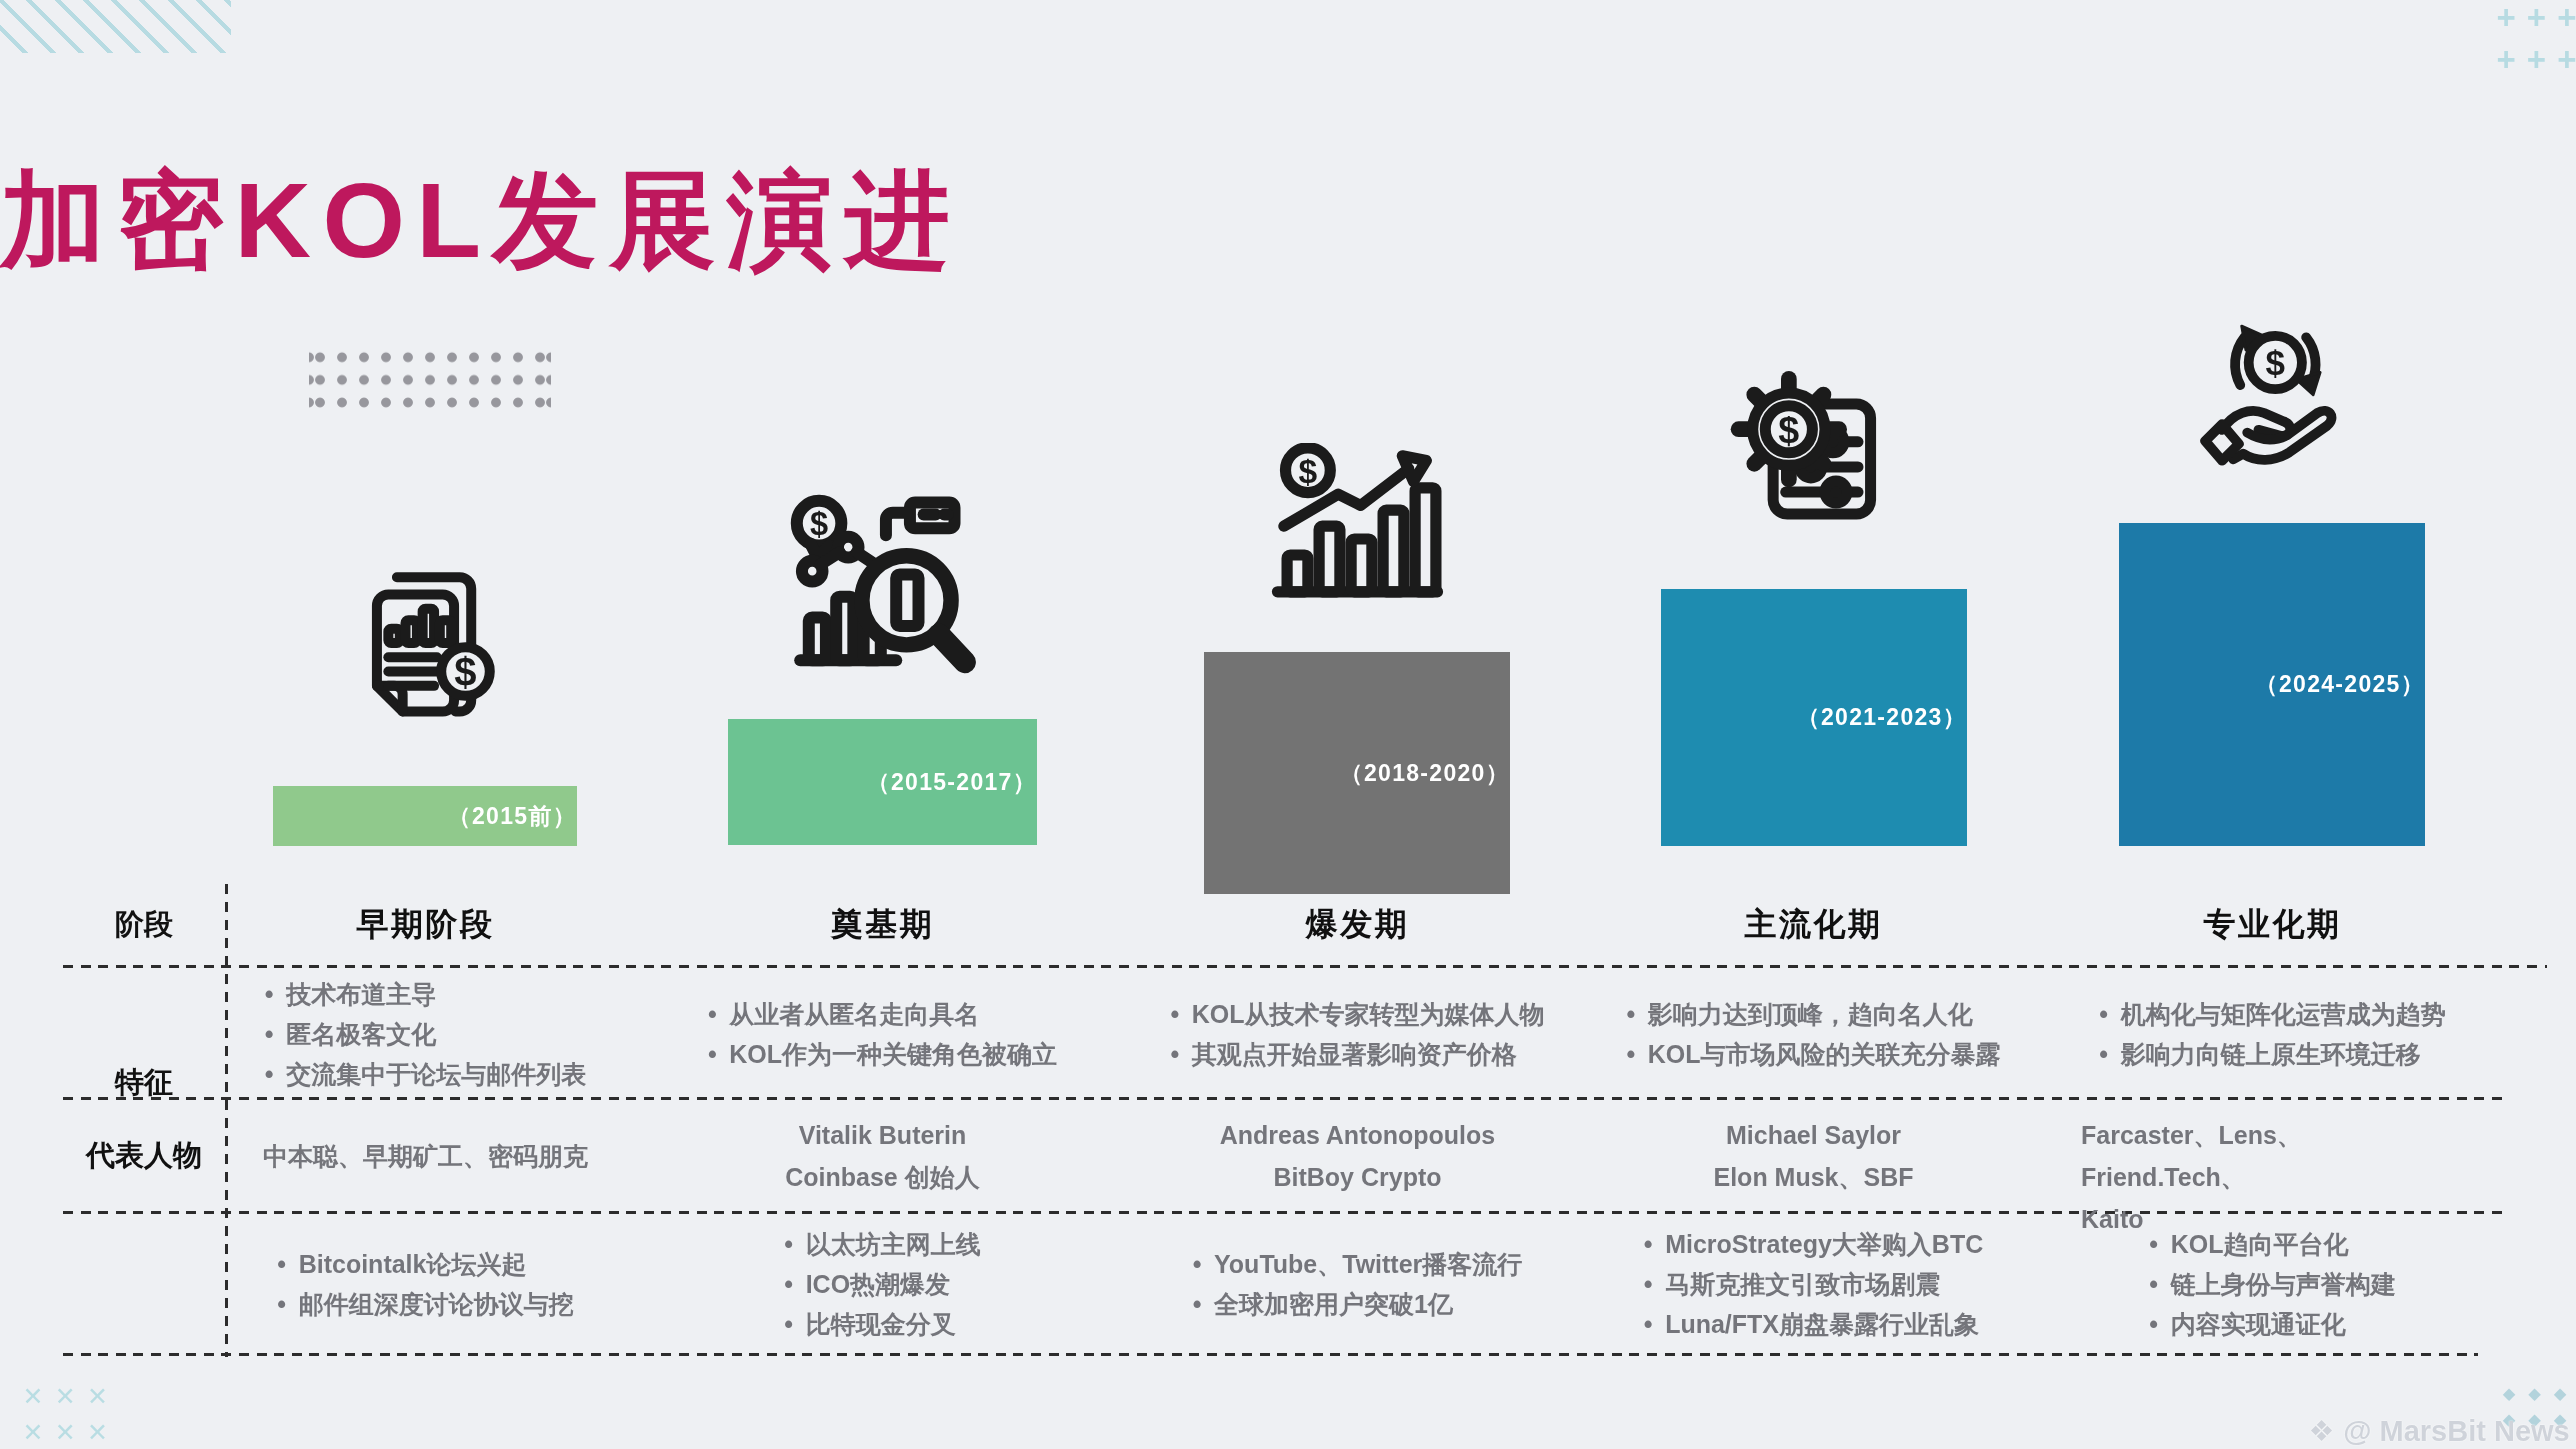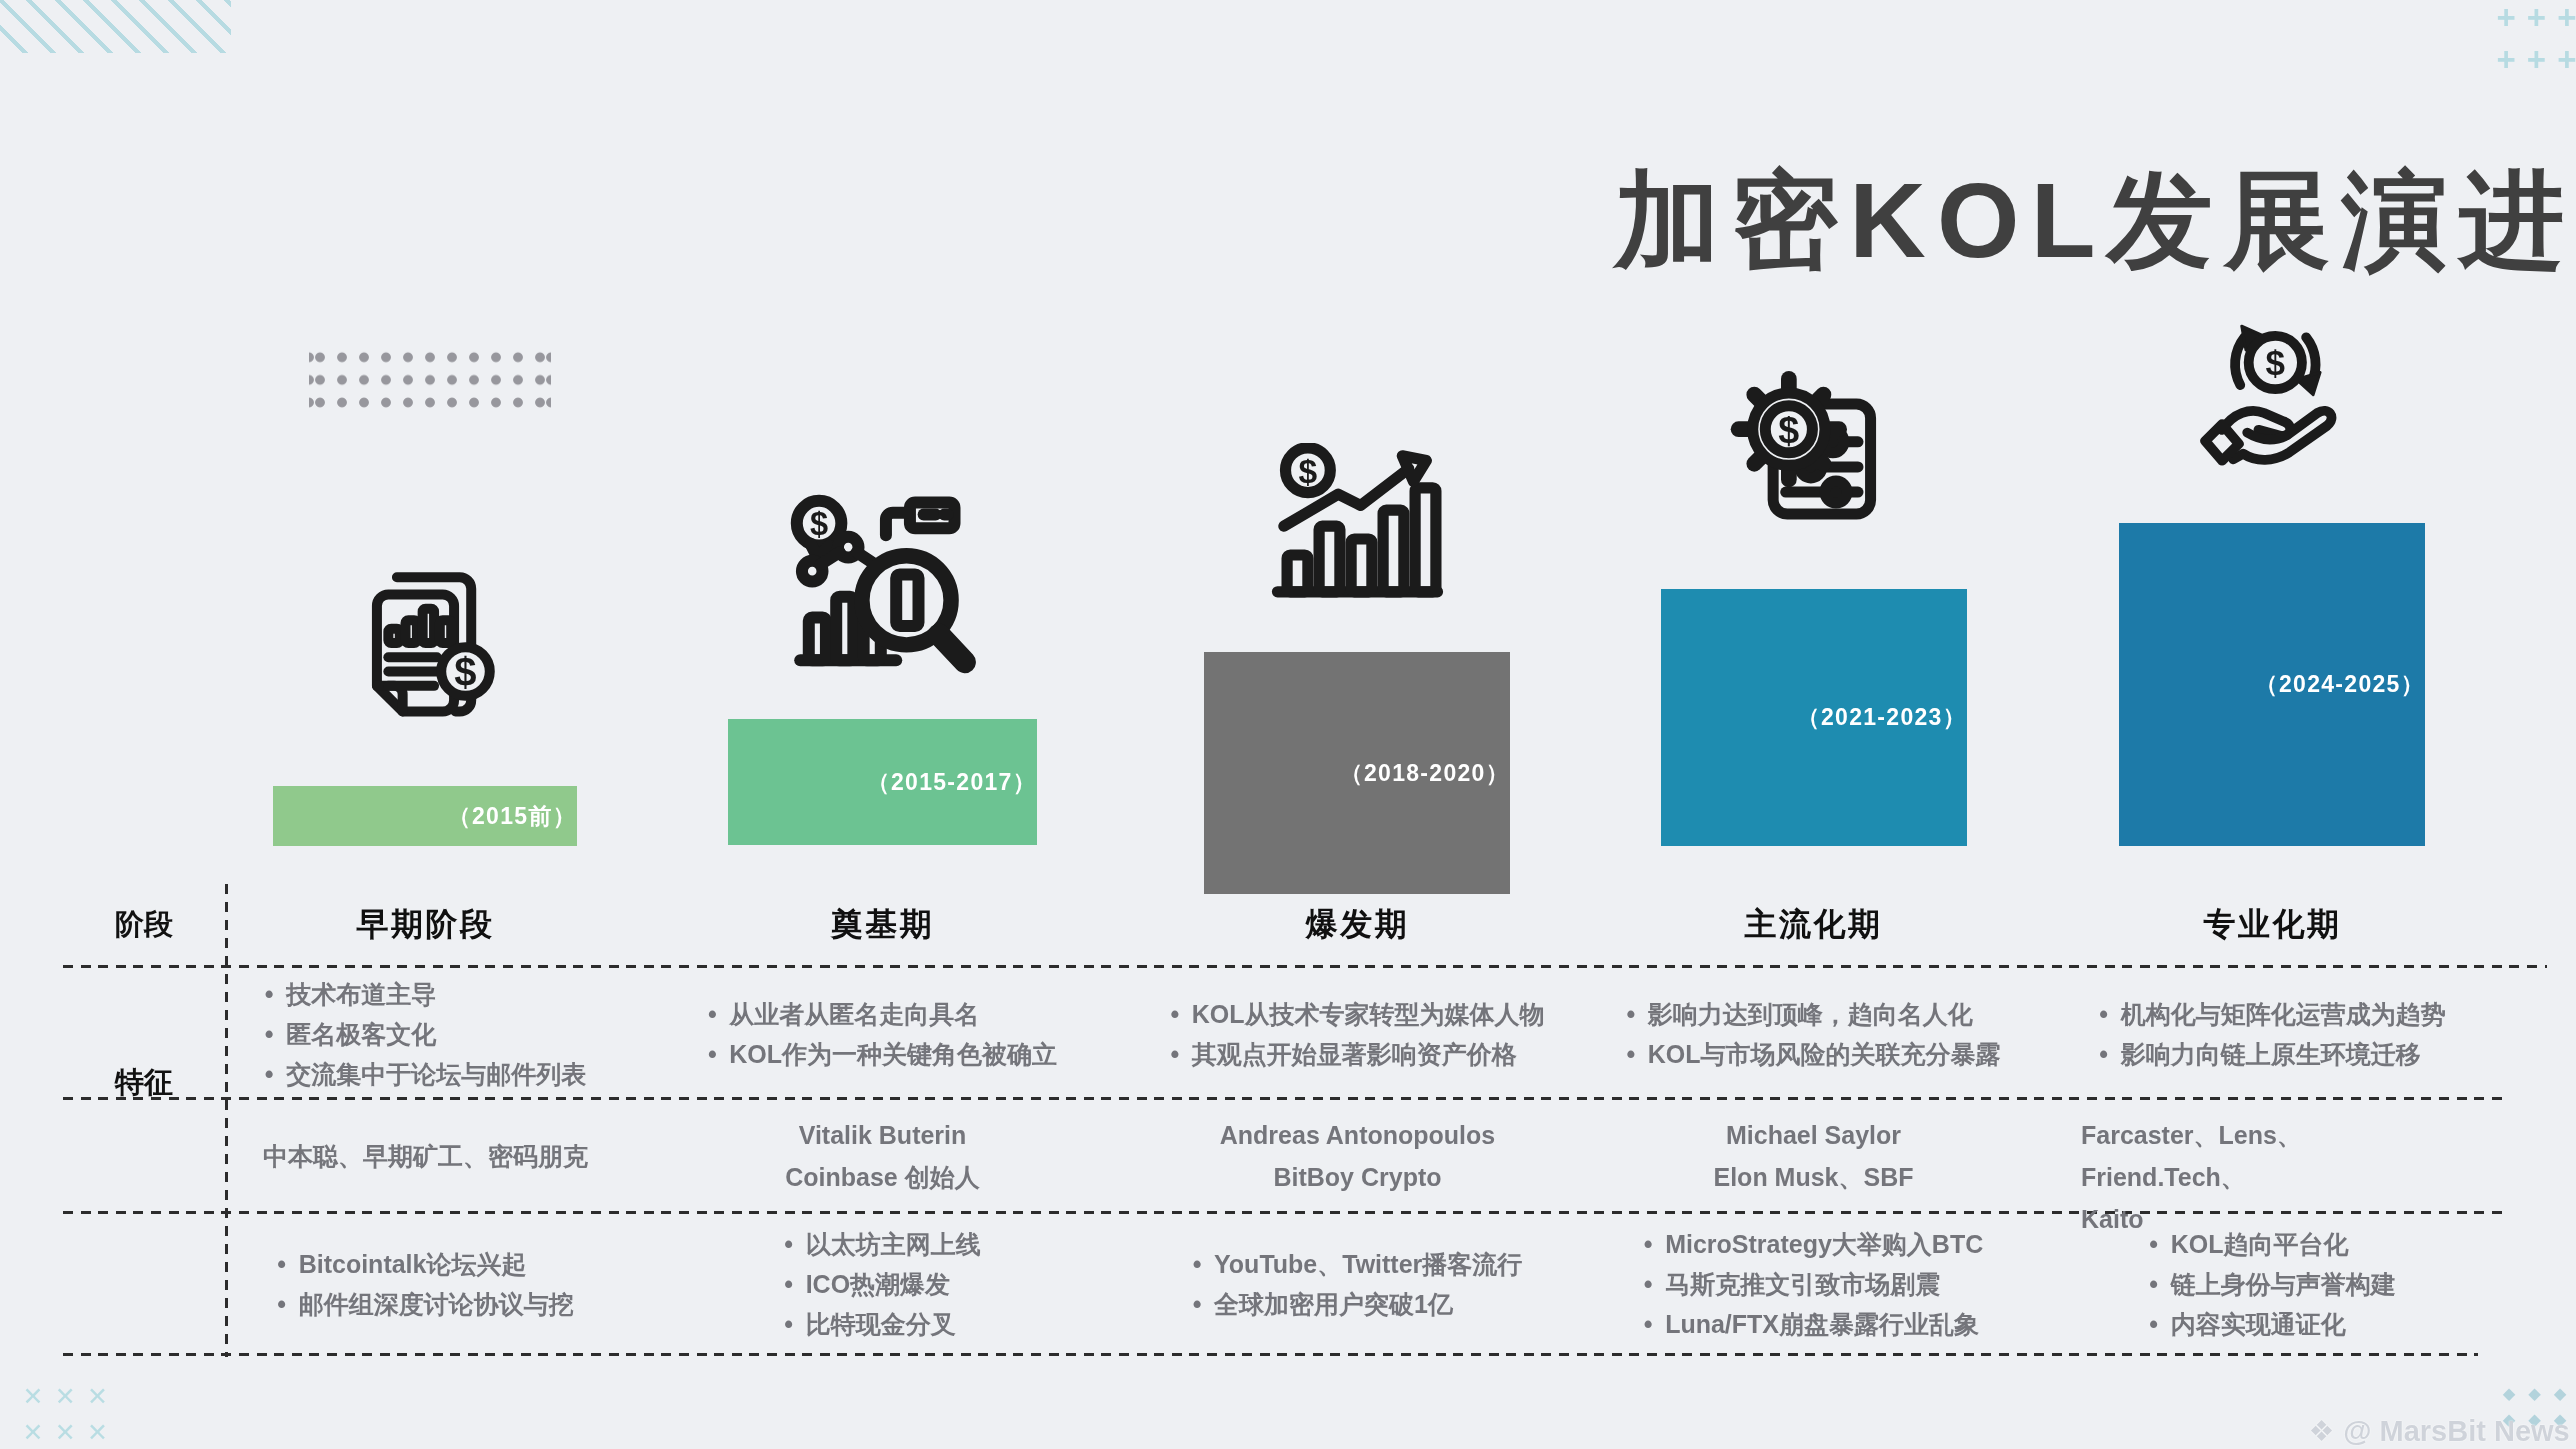--- a/index.html
+++ b/index.html
@@ -32,23 +32,23 @@
   }
   .watermark{
     position:absolute;right:6.3px;top:1414px;
     font-size:29px;font-weight:bold;color:#cfd3da;
     text-shadow:0 0 1.9px #ffffff;
     display:flex;align-items:center;gap:8.8px;
   }
   
   .title{
     position:absolute;left:0;top:150px;width:100%;
-    text-align:right;
+    text-align:left;
     font-size:106px;font-weight:900;letter-spacing:11.3px;
-    color:#404040;
+    color:#be185d;
   }
   
   .stage-bar{
     position:absolute;
     display:flex;align-items:center;justify-content:flex-end;
     color:#ffffff;font-size:23px;font-weight:bold;letter-spacing:1.3px;
   }
   .stage-icon{position:absolute;}
   .stage-icon svg{width:100%;height:100%;}
   
@@ -116,20 +116,21 @@
   <div class="title">加密KOL发展演进</div>
 
   <div class="hline" style="left:63px;top:965px;width:2484px;"></div>
   <div class="hline" style="left:63px;top:1097px;width:2439px;"></div>
   <div class="hline" style="left:63px;top:1211px;width:2439px;"></div>
   <div class="hline" style="left:63px;top:1353px;width:2415px;"></div>
   <div class="vline" style="left:225px;top:884px;height:473px;"></div>
 
   <div class="row-label" style="top:884px;height:82px;">阶段</div>
   <div class="row-label" style="top:1018px;height:129px;">特征</div>
+  <div class="row-label" style="top:1101px;height:110px;">代表人物</div>
 
   <div class="watermark">
     <span>❖</span>
     <span>@ MarsBit News</span>
   </div>
 
   <div id="stages-root">
       <div class="stage-bar" style="left: 273px; top: 786px; width: 304px; height: 60px; background: rgb(144, 201, 140);">
         <div>（2015前）</div>
       </div>

